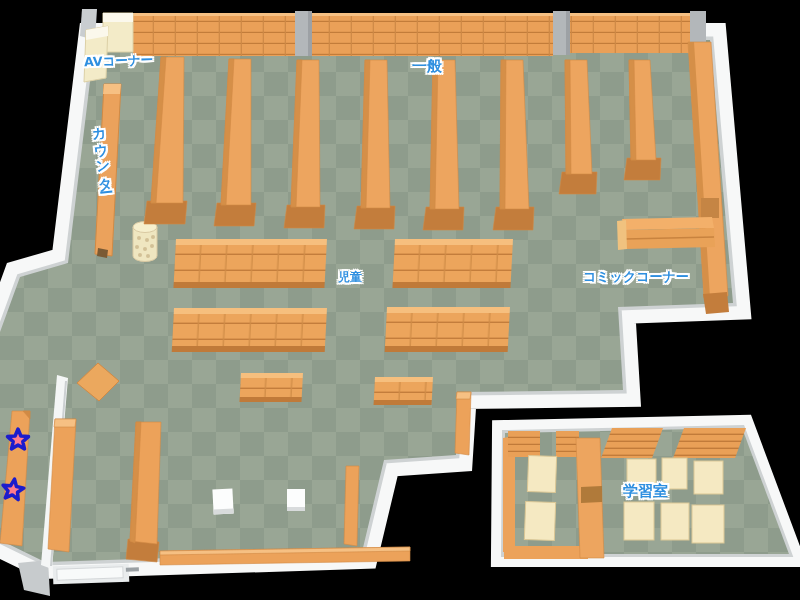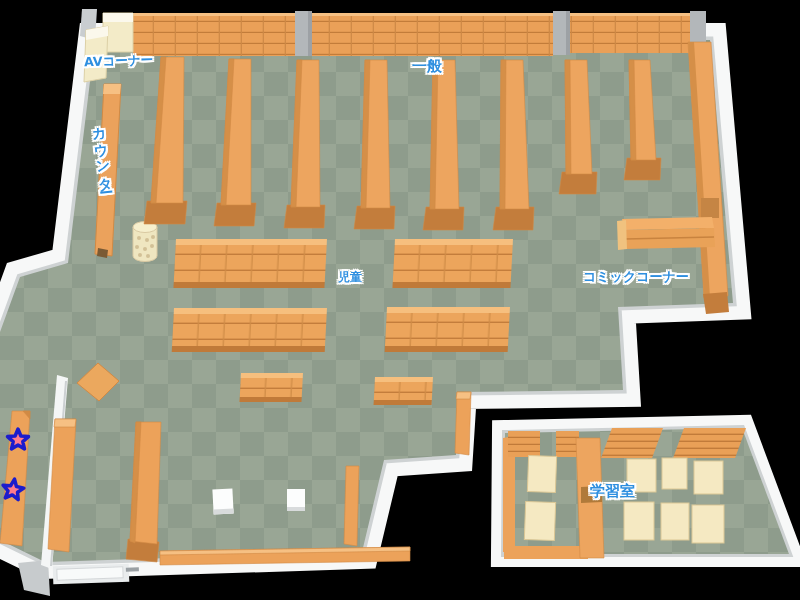--- a/index.html
+++ b/index.html
@@ -9,21 +9,21 @@
   .lbl{position:absolute;font-weight:bold;color:#2e8fe0;white-space:nowrap;line-height:1.05;
        text-shadow:-2px 0 0 #fff,2px 0 0 #fff,0 -2px 0 #fff,0 2px 0 #fff,
                    -2px -2px 0 #fff,2px -2px 0 #fff,-2px 2px 0 #fff,2px 2px 0 #fff,
                    0 0 3px #fff;}
   .lbl-av{left:84px;top:54px;font-size:12.5px;transform:rotate(-2deg);}
   .lbl-counter{left:94px;top:117px;font-size:14px;writing-mode:vertical-rl;text-orientation:upright;
                transform:rotate(-7deg);letter-spacing:1px;}
   .lbl-general{left:412px;top:59px;font-size:15px;}
   .lbl-children{left:338px;top:271px;font-size:12px;}
   .lbl-comic{left:583px;top:270px;font-size:13px;}
-  .lbl-study{left:590px;top:484px;font-size:15px;}
+  .lbl-study{left:623px;top:484px;font-size:15px;}
 </style>
 </head>
 <body>
 
 <div class="stage">
 <svg width="800" height="600" viewBox="0 0 800 600">
   <defs>
     <pattern id="chk" width="48" height="48" patternUnits="userSpaceOnUse">
       <rect width="48" height="48" fill="#99a695"></rect>
       <rect width="24" height="24" fill="#8e9c8c"></rect>

